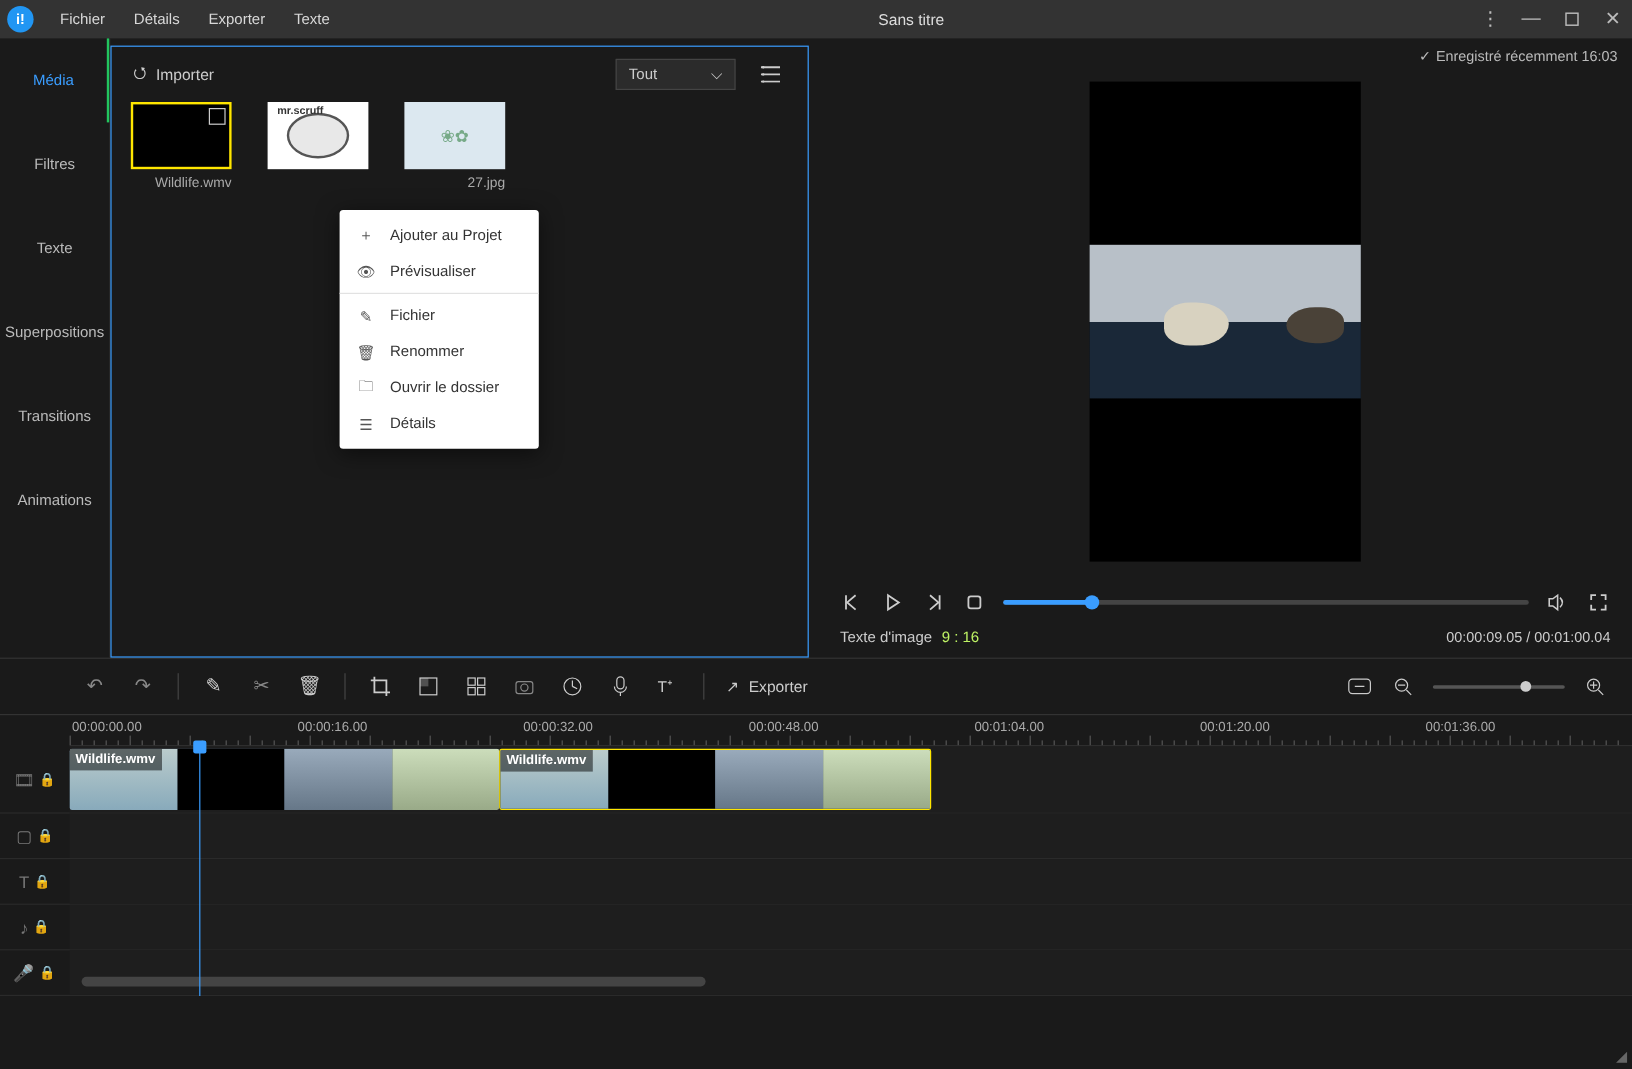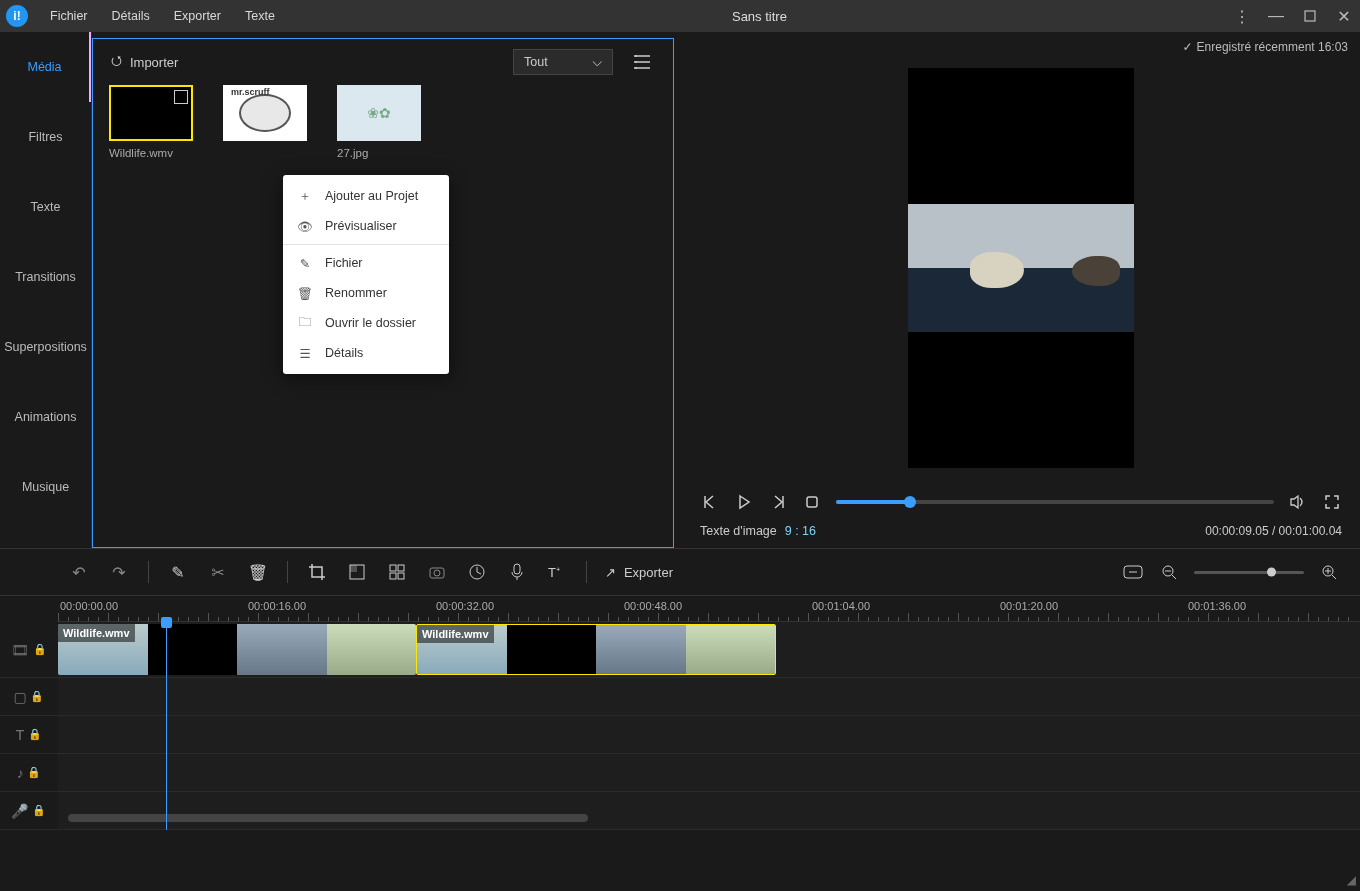--- a/index.html
+++ b/index.html
@@ -10,30 +10,30 @@
 .menu-item { font-size:12.5px; color:#d8d8d8; padding:0 12px; height:100%; display:flex; align-items:center; cursor:pointer; }
 .win-title { flex:1; text-align:center; font-size:13px; color:#ddd; }
 .win-controls { display:flex; gap:14px; align-items:center; }
 .win-btn { width:20px; height:20px; display:flex; align-items:center; justify-content:center; color:#bbb; cursor:pointer; }
 
 .saved-status { position:absolute; right:12px; top:40px; font-size:12px; color:#bbb; display:flex; align-items:center; gap:4px; }
 
 .upper { display:flex; height:516px; }
 .sidebar { width:92px; display:flex; flex-direction:column; border-right:1px solid #2a2a2a; }
 .side-tab { flex:0 0 70px; display:flex; align-items:center; justify-content:center; font-size:12.5px; color:#bbb; cursor:pointer; }
-.side-tab.active { color:#3a9dff; border-right:2px solid #f0abfc; }
+.side-tab.active { color:#3a9dff; border-right:2px solid #22c55e; }
 
 .media-panel { flex:0 0 582px; border:1px solid #3a9dff; margin:6px 0 0 0; position:relative; }
 .media-top { height:46px; display:flex; align-items:center; padding:0 18px; gap:10px; }
 .import-btn { display:flex; align-items:center; gap:8px; font-size:13px; color:#ccc; cursor:pointer; }
 .filter-select { margin-left:auto; width:100px; height:26px; background:#2b2b2b; border:1px solid #444; color:#ccc; font-size:12.5px; display:flex; align-items:center; padding:0 10px; justify-content:space-between; cursor:pointer; }
 .list-toggle { width:26px; height:26px; display:flex; align-items:center; justify-content:center; cursor:pointer; color:#ccc; margin-left:6px; }
 
 .media-grid { display:flex; gap:30px; padding:0 16px; }
-.media-item { width:84px; display:flex; flex-direction:column; align-items:flex-start; gap:6px; cursor:pointer; }
+.media-item { width:84px; display:flex; flex-direction:column; align-items:flex-end; gap:6px; cursor:pointer; }
 .thumb { width:84px; height:56px; background:#000; position:relative; }
 .thumb.selected { border:2px solid #ffe600; }
 .thumb-badge { position:absolute; top:3px; right:3px; width:14px; height:14px; border:1px solid #ccc; background:rgba(0,0,0,0.3); }
 .thumb.scruff { background:#fff; display:flex; align-items:center; justify-content:center; }
 .thumb.scruff::before { content:""; width:48px; height:34px; background:#e8e8e8; border:2px solid #555; border-radius:50%; }
 .thumb.scruff .tag { position:absolute; top:2px; left:8px; font-size:9px; color:#333; font-weight:bold; }
 .thumb.flowers { background:linear-gradient(#dce8f0,#dce8f0); display:flex; align-items:center; justify-content:center; }
 .thumb.flowers::before { content:"❀✿"; font-size:14px; color:#7a8; }
 .media-label { font-size:11.5px; color:#aaa; white-space:nowrap; overflow:hidden; text-overflow:ellipsis; max-width:84px; }
 
@@ -49,21 +49,21 @@
 .seal-img::before { content:""; position:absolute; left:62px; top:48px; width:54px; height:36px; background:#d8d2c0; border-radius:40% 50% 50% 40%; }
 .seal-img::after { content:""; position:absolute; right:14px; top:52px; width:48px; height:30px; background:#4a4238; border-radius:50% 40% 40% 50%; }
 
 .preview-controls { display:flex; align-items:center; gap:14px; padding:10px 0 6px; }
 .pctl { width:20px; height:20px; display:flex; align-items:center; justify-content:center; color:#ccc; cursor:pointer; }
 .playbar { flex:1; height:4px; background:#444; position:relative; border-radius:2px; }
 .playbar-fill { position:absolute; left:0; top:0; height:100%; width:17%; background:#3a9dff; border-radius:2px; }
 .playbar-knob { position:absolute; left:17%; top:50%; transform:translate(-50%,-50%); width:12px; height:12px; background:#3a9dff; border-radius:50%; }
 
 .preview-bottom { display:flex; align-items:center; font-size:12.5px; color:#ccc; padding-top:6px; }
-.aspect-val { color:#7dd3fc; margin-left:8px; }
+.aspect-val { color:#bef264; margin-left:8px; }
 .timecode { margin-left:auto; font-size:12px; }
 
 .toolbar { height:48px; border-top:1px solid #333; border-bottom:1px solid #333; display:flex; align-items:center; padding:0 20px 0 68px; gap:18px; }
 .tool { width:22px; height:22px; display:flex; align-items:center; justify-content:center; color:#888; cursor:pointer; }
 .tool.on { color:#ccc; }
 .divider { width:1px; height:22px; background:#444; }
 .export-btn { display:flex; align-items:center; gap:8px; color:#ccc; font-size:13px; cursor:pointer; }
 .zoom-group { margin-left:auto; display:flex; align-items:center; gap:14px; }
 .zoom-slider { width:110px; height:3px; background:#555; border-radius:2px; position:relative; }
 .zoom-knob { position:absolute; right:28px; top:50%; transform:translate(0,-50%); width:9px; height:9px; background:#ccc; border-radius:50%; }
@@ -126,24 +126,23 @@
   <span>✓</span>
   <span>Enregistré récemment 16:03</span>
 </div>
 
 <div class="upper">
 
   <div class="sidebar">
     <div class="side-tab active">Média</div>
     <div class="side-tab">Filtres</div>
     <div class="side-tab">Texte</div>
+    <div class="side-tab">Superpositions</div>
     <div class="side-tab">Transitions</div>
-    <div class="side-tab">Superpositions</div>
     <div class="side-tab">Animations</div>
-    <div class="side-tab">Musique</div>
   </div>
 
   <div class="media-panel">
     <div class="media-top">
       <div class="import-btn">
         <span>⭯</span>
         <span>Importer</span>
       </div>
       <div class="filter-select">
         <span>Tout</span>

